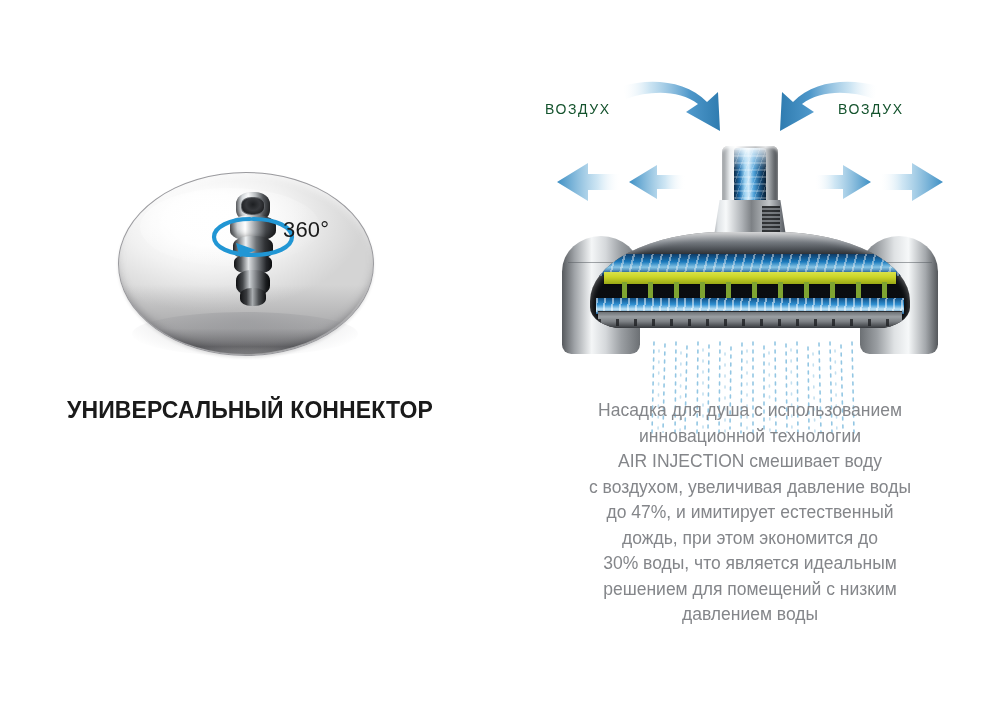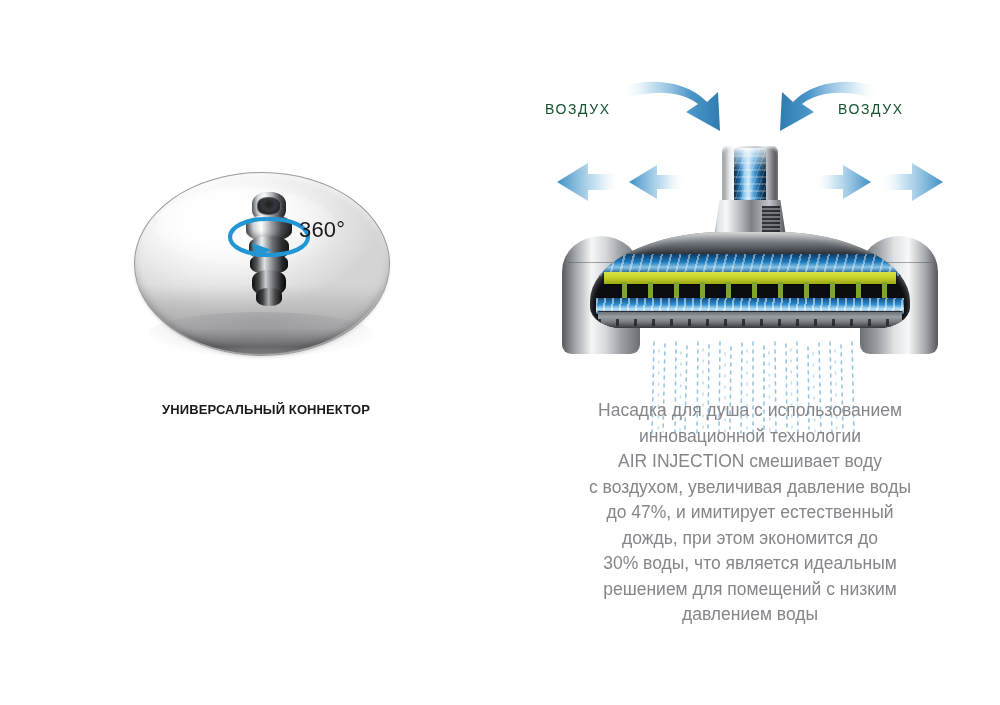--- a/index.html
+++ b/index.html
@@ -21,42 +21,42 @@
     inset: 0;
     background: #ffffff;
   }
 
   
   .column {
     position: absolute;
     top: 0;
     height: 705px;
   }
-  .column-left  { left: 16px;   width: 500px; }
+  .column-left  { left: 0;   width: 500px; }
   .column-right { left: 500px; width: 500px; }
 
   .figure {
     position: absolute;
     top: 30px;
     left: 0;
     width: 500px;
     height: 360px;
   }
 
   .caption {
     position: absolute;
     left: 50px;
     width: 400px;
     text-align: center;
   }
   .caption-left  { top: 398px; }
   .caption-right { top: 398px; }
 
   .caption-title {
-    font-size: 13px;
+    font-size: 23px;
     font-weight: bold;
     color: #1a1a1a;
     letter-spacing: 0.1px;
     line-height: 24px;
     margin: 0 0 4px 0;
   }
   .caption-body {
     font-size: 17.5px;
     color: #84868a;
     line-height: 25.5px;

